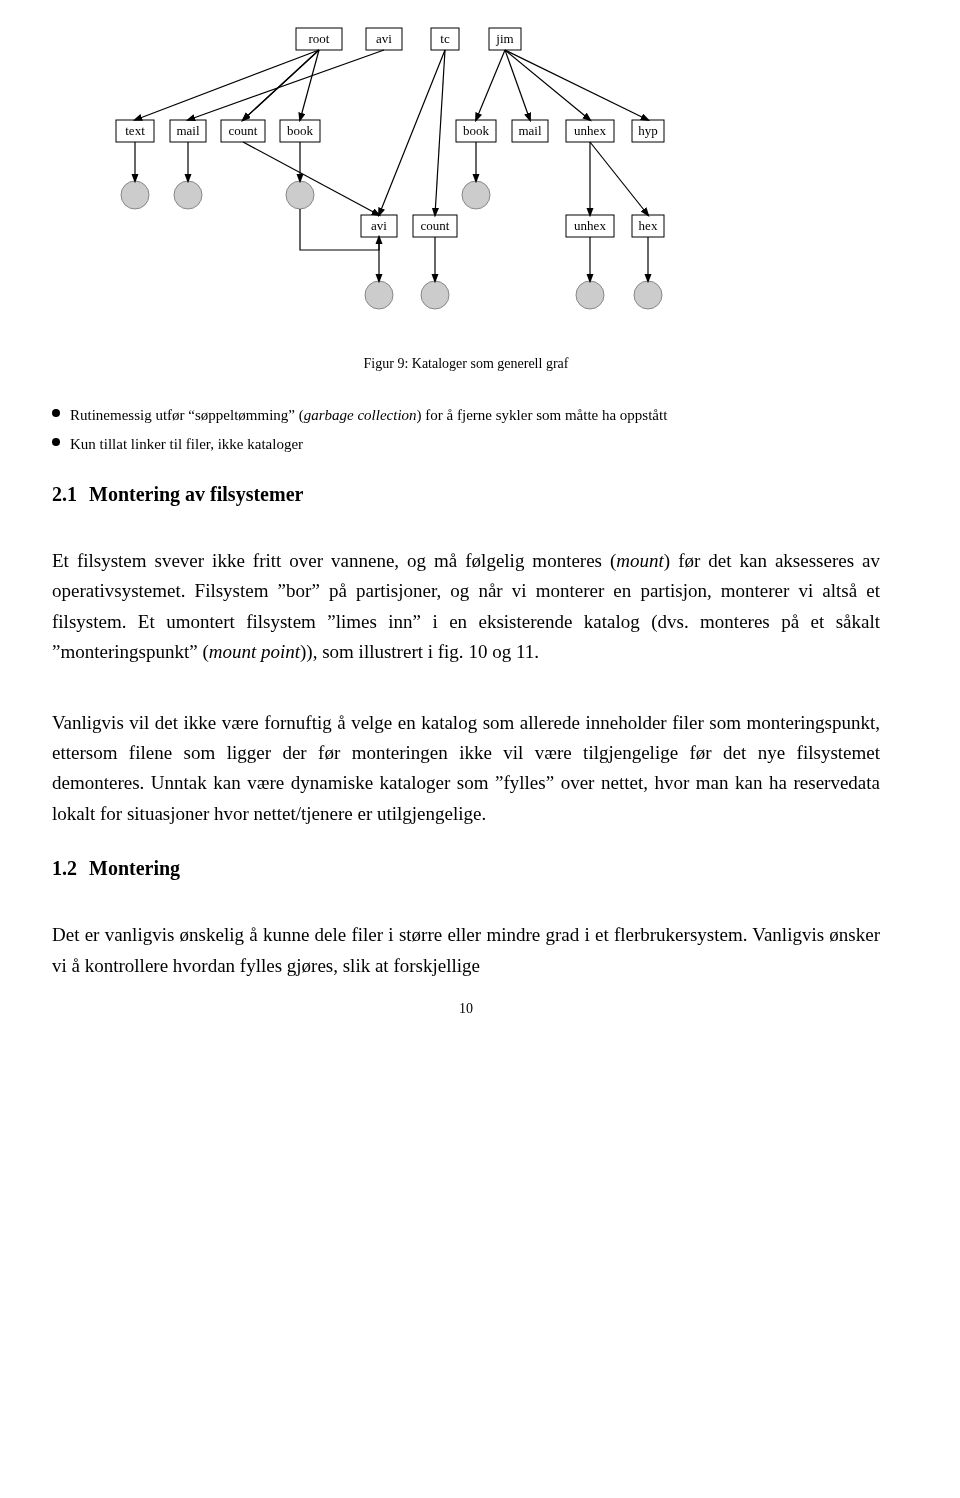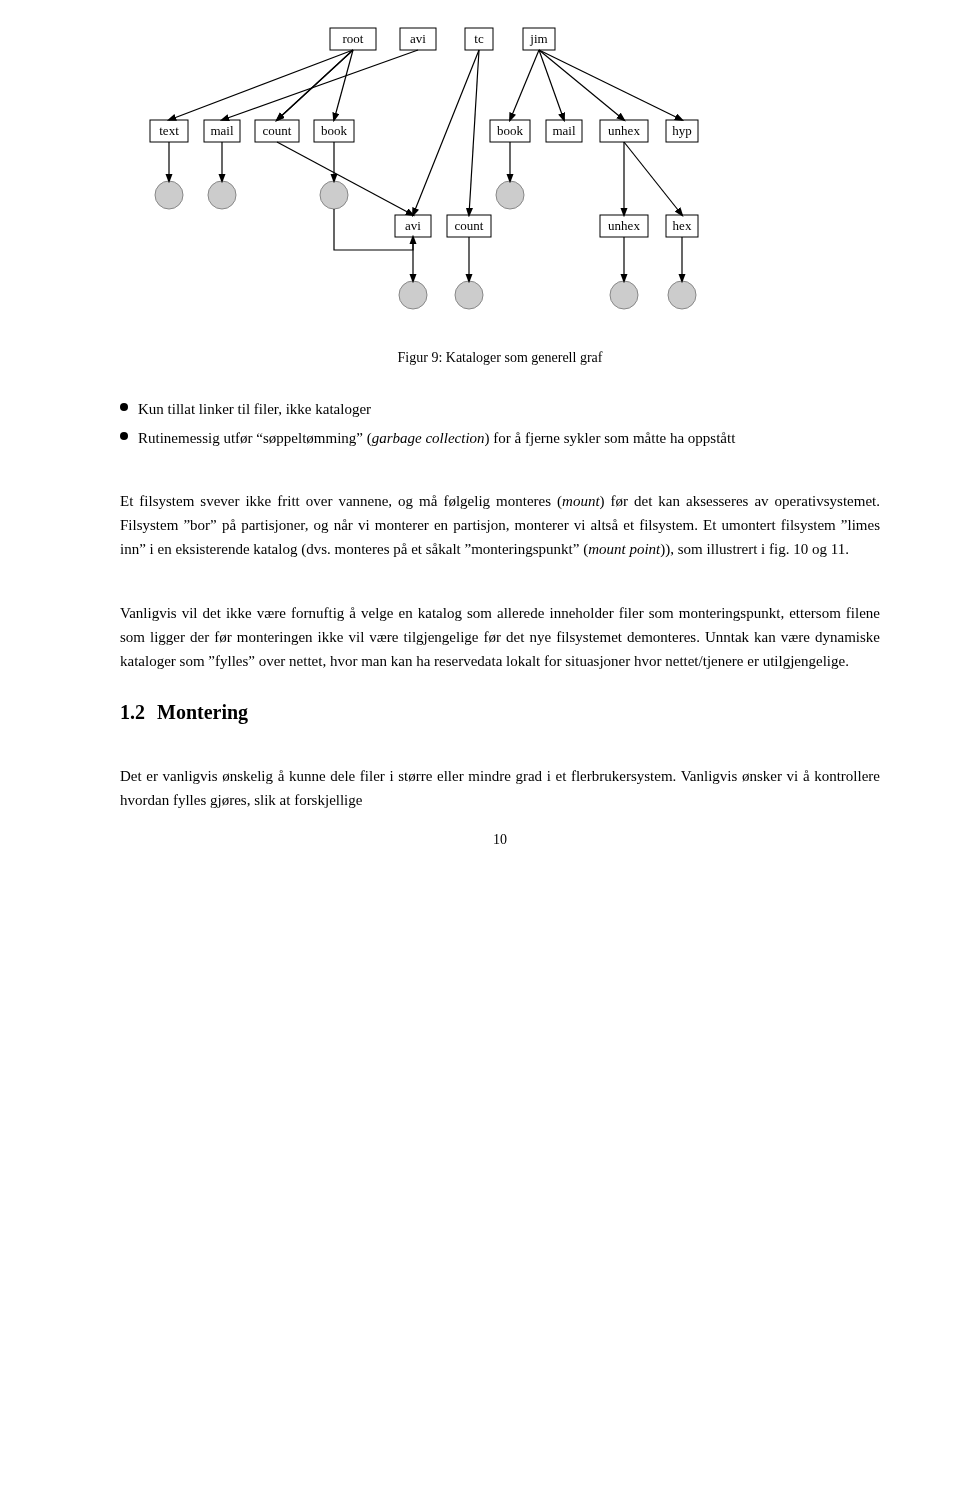--- a/index.html
+++ b/index.html
@@ -8,21 +8,21 @@
       font-family: "Computer Modern", "Latin Modern", Georgia, serif;
       font-size: 15px;
       color: #000;
       width: 960px;
       min-height: 1498px;
     }
 
     .page {
       width: 960px;
       min-height: 1498px;
-      padding: 0 80px 60px 120px;
+      padding: 0 80px 60px 52px;
       position: relative;
     }
 
     
     .diagram-container {
       width: 100%;
       display: flex;
       flex-direction: column;
       align-items: center;
       padding-top: 10px;
@@ -30,20 +30,21 @@
     }
 
     svg.graph-svg {
       width: 780px;
       height: 340px;
     }
 
     .fig-caption {
       text-align: left;
       font-size: 14px;
+      margin-top: 6px;
       margin-bottom: 22px;
     }
 
     
     .bullet-list {
       list-style: none;
       padding: 0;
       margin: 0 0 18px 0;
     }
     .bullet-list li {
@@ -76,21 +77,21 @@
       font-size: 20px;
       font-weight: bold;
     }
     .section-title {
       font-size: 20px;
       font-weight: bold;
     }
 
     
     .body-text {
-      font-size: 15px;
+      font-size: 19px;
       line-height: 1.6;
       text-align: justify;
       margin-bottom: 14px;
       margin-top: 40px;
     }
 
     em { font-style: italic; }
 
     a.ref {
       color: #000;
@@ -225,28 +226,32 @@
 
     </svg>
     <div class="fig-caption">
       <span>Figur 9: Kataloger som generell graf</span>
     </div>
   </div>
 
   <ul class="bullet-list">
     <li>
       <span class="bullet-dot"></span>
-      <span>Kun tillat linker til filer, ikke kataloger</span>
+      <span>Rutinemessig utfør “søppeltømming” (<em>garbage collection</em>) for å fjerne sykler som måtte ha oppstått</span>
     </li>
     <li>
       <span class="bullet-dot"></span>
-      <span>Rutinemessig utfør “søppeltømming” (<em>garbage collection</em>) for å fjerne sykler som måtte ha oppstått</span>
+      <span>Kun tillat linker til filer, ikke kataloger</span>
     </li>
   </ul>
 
+  <div class="section-heading">
+    <span class="section-number">2.1</span>
+    <span class="section-title">Montering av filsystemer</span>
+  </div>
 
   <p class="body-text">
     Et filsystem svever ikke fritt over vannene, og må følgelig monteres (<em>mount</em>) før det kan aksesseres av operativsystemet. Filsystem ”bor” på partisjoner, og når vi monterer en partisjon, monterer vi altså et filsystem. Et umontert filsystem ”limes inn” i en eksisterende katalog (dvs. monteres på et såkalt ”monteringspunkt” (<em>mount point</em>)), som illustrert i fig. <a class="ref" href="#">10</a> og <a class="ref" href="#">11</a>.
   </p>
 
   <p class="body-text">
     Vanligvis vil det ikke være fornuftig å velge en katalog som allerede inneholder filer som monteringspunkt, ettersom filene som ligger der før monteringen ikke vil være tilgjengelige før det nye filsystemet demonteres. Unntak kan være dynamiske kataloger som ”fylles” over nettet, hvor man kan ha reservedata lokalt for situasjoner hvor nettet/tjenere er utilgjengelige.
   </p>
 
   <div class="section-heading">

